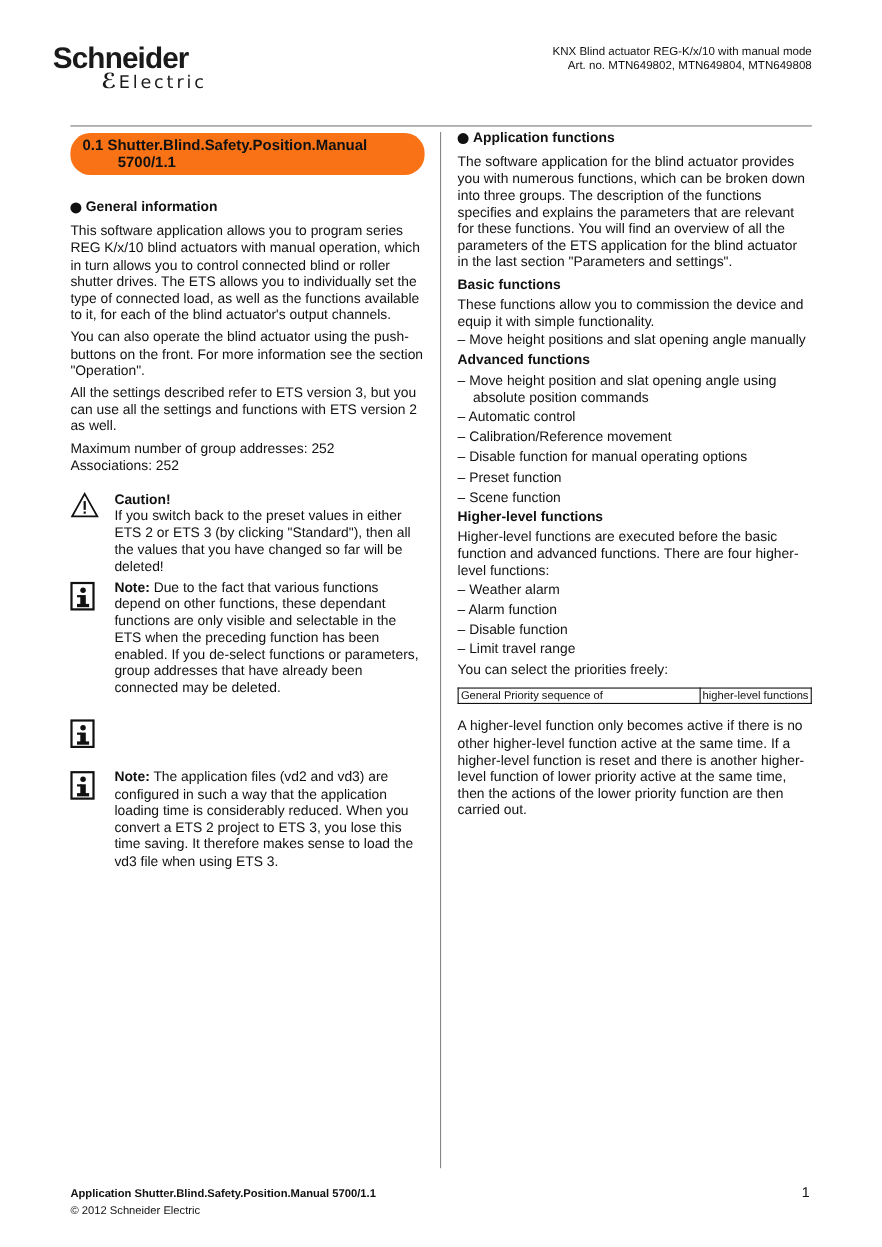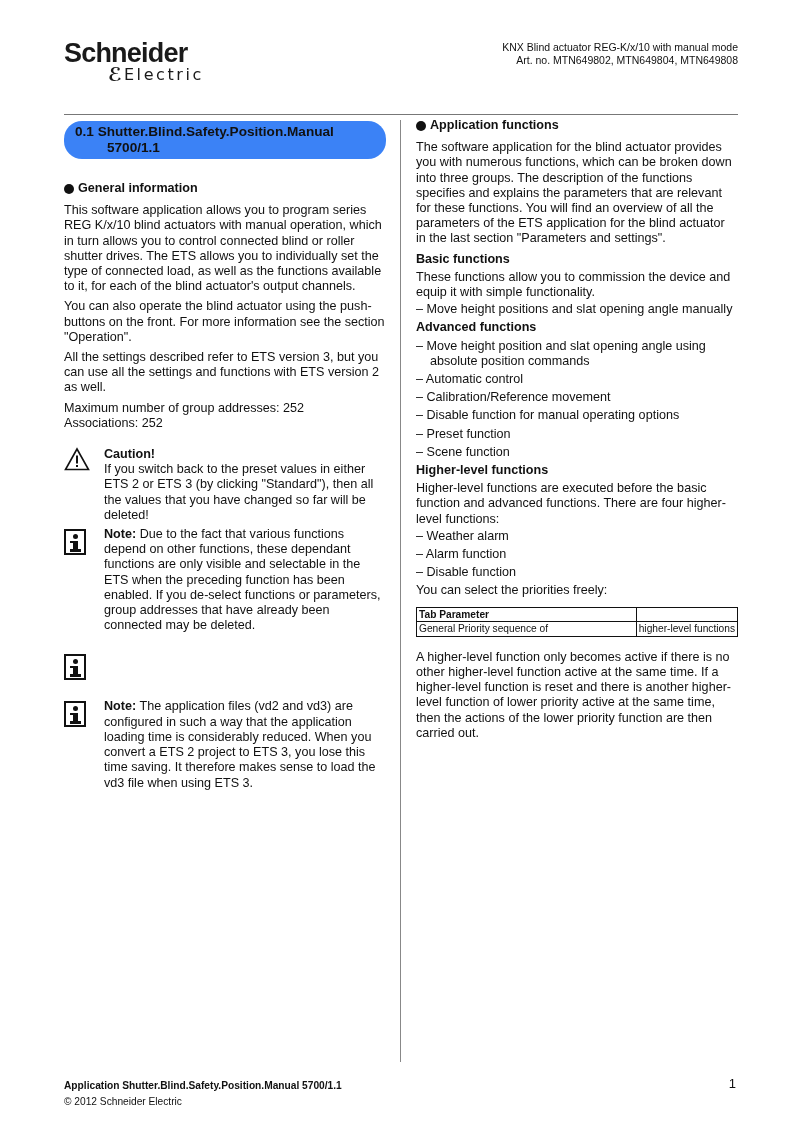--- a/index.html
+++ b/index.html
@@ -1,30 +1,30 @@
 <!DOCTYPE html>
 <html><head>
 <meta charset="utf-8">
 <style>
   html, body { margin: 0; padding: 0; background: #ffffff; }
   body { width: 802px; height: 1134px; position: relative; overflow: hidden; color: #111;
          font-family: "Liberation Sans", "DejaVu Sans", sans-serif; }
-  .logo { position: absolute; left: 64px; top: 40px; width: 150px; }
+  .logo { position: absolute; left: 48px; top: 40px; width: 150px; }
   .logo-top { font-family: "Liberation Sans", sans-serif; font-weight: bold; font-size: 27px;
               letter-spacing: -0.8px; line-height: 26px; color: #1a1a1a; }
   .logo-bottom { display: flex; align-items: center; margin-left: 44px; margin-top: 0px; }
   .logo-mark { font-weight: bold; font-style: italic; font-size: 19px; line-height: 18px; color: #1a1a1a; margin-right: 2px; }
   .logo-electric { font-family: "DejaVu Sans", sans-serif; font-size: 16px; letter-spacing: 2.6px; color: #1a1a1a; line-height: 18px; }
   .header-right { position: absolute; right: 64px; top: 41px; text-align: right; font-size: 10.5px; line-height: 13px; color: #111; }
   .rule { position: absolute; left: 64px; right: 64px; top: 114px; height: 1px; background: #777; }
   .col-divider { position: absolute; left: 400px; top: 120px; width: 1px; height: 942px; background: #888; }
   .col { position: absolute; font-size: 12.6px; line-height: 15.2px; }
   .col-left { left: 64px; width: 322px; top: 121px; }
   .col-right { left: 416px; width: 322px; top: 118px; }
-  .title-box { background: #3b82f6; padding: 3px 6px 3px 11px; font-weight: bold; font-size: 13.6px; line-height: 16px; border-radius: 18px; }
+  .title-box { background: #f97316; padding: 3px 6px 3px 11px; font-weight: bold; font-size: 13.6px; line-height: 16px; border-radius: 18px; }
   .title-box .l2 { display: block; padding-left: 32px; }
   .section-h { font-weight: bold; font-size: 12.6px; margin-top: 22px; margin-bottom: 7px; display: flex; align-items: center; }
   .col-right .section-h { margin-top: 0; }
   .bullet { display: inline-block; width: 10px; height: 10px; border-radius: 50%; background: #111; margin-right: 4px; }
   p { margin: 0 0 5px 0; }
   .sub-h { font-weight: bold; margin: 3px 0 3px 0; }
   .dash-item { padding-left: 14px; text-indent: -14px; margin: 0 0 3px 0; }
   .notice { display: flex; margin-top: 10px; }
   .notice .ico { width: 40px; flex: 0 0 40px; }
   .notice .txt { flex: 1; }
@@ -148,28 +148,25 @@
   <div class="dash-item">– Calibration/Reference movement</div>
   <div class="dash-item">– Disable function for manual operating options</div>
   <div class="dash-item">– Preset function</div>
   <div class="dash-item">– Scene function</div>
 
   <div class="sub-h">Higher-level functions</div>
   <p style="margin-bottom:2px;">Higher-level functions are executed before the basic function and advanced functions. There are four higher-level functions:</p>
   <div class="dash-item">– Weather alarm</div>
   <div class="dash-item">– Alarm function</div>
   <div class="dash-item">– Disable function</div>
+  <div class="dash-item">– Limit travel range</div>
   <div>You can select the priorities freely:</div>
 
   <table class="params">
     <tbody>
-        <tr>
-      <th class="c1">Tab Parameter</th>
-      <th></th>
-    </tr>
     <tr>
       <td class="c1">General Priority sequence of</td>
       <td style="width:60px;">higher-level functions</td>
     </tr>
   </tbody>
     </table>
 
   <p>A higher-level function only becomes active if there is no other higher-level function active at the same time. If a higher-level function is reset and there is another higher-level function of lower priority active at the same time, then the actions of the lower priority function are then carried out.</p>
 </div>
 

